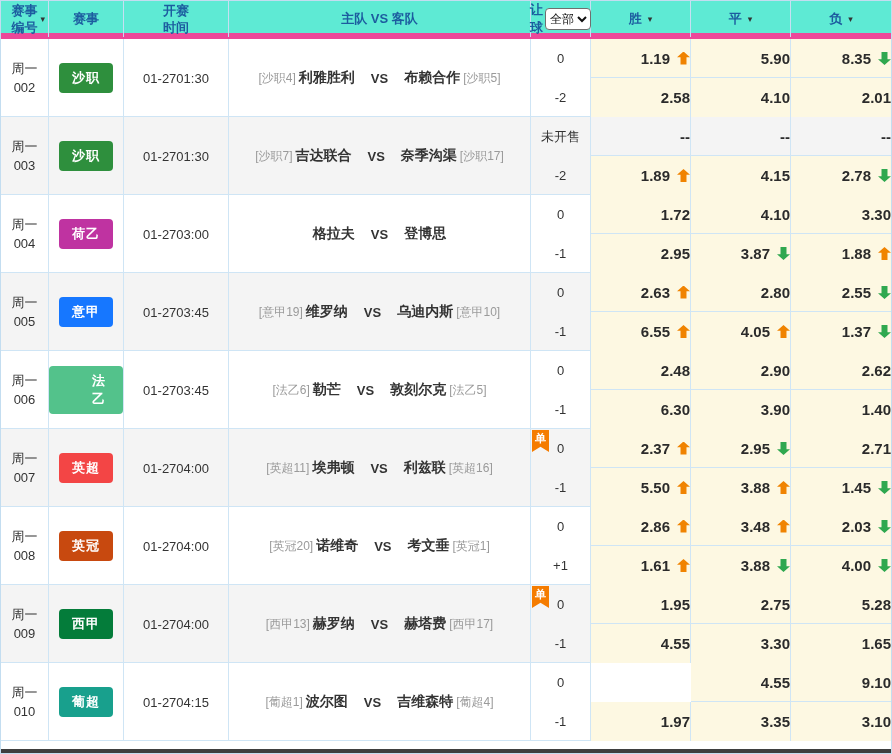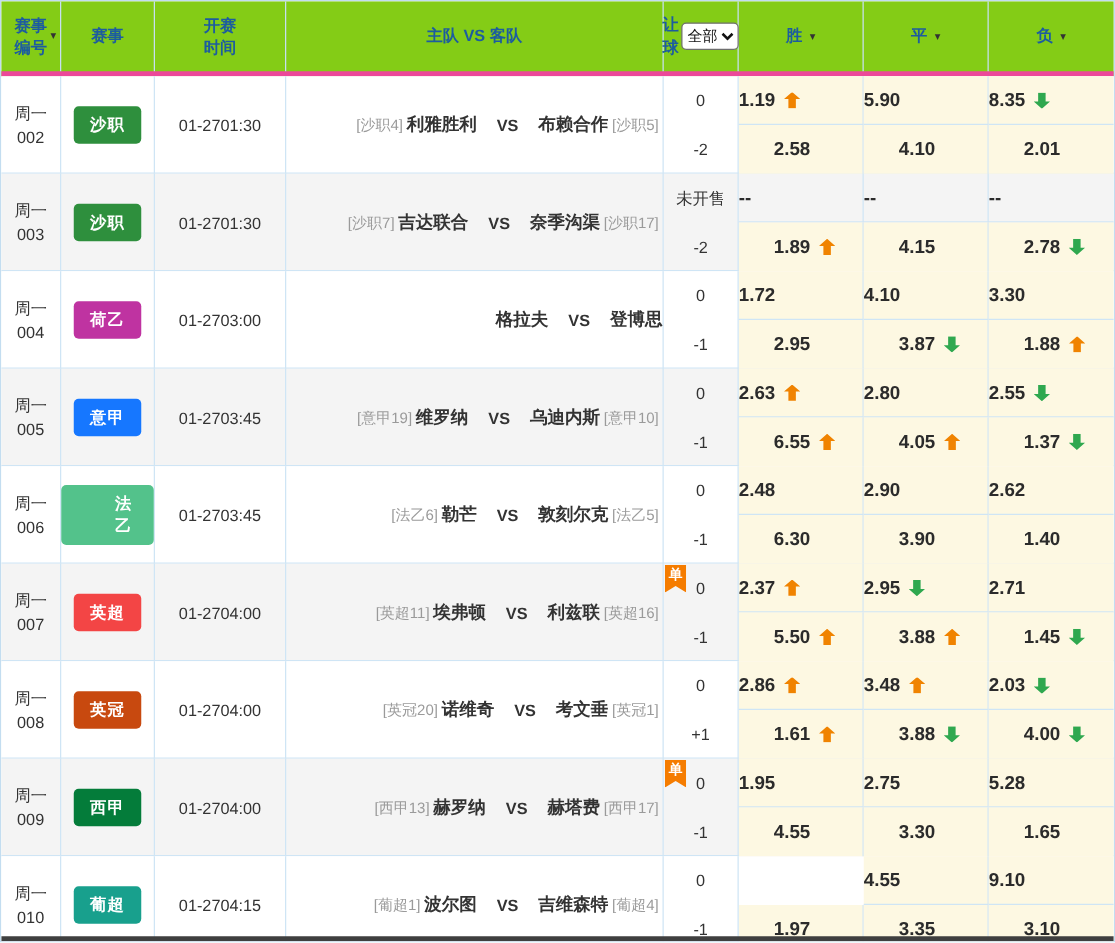--- a/index.html
+++ b/index.html
@@ -5,21 +5,21 @@
   html,body{margin:0;padding:0;background:#fff;}
   #app{
     width:892px;height:754px;box-sizing:border-box;position:relative;
     border:1px solid #c3ddf0;overflow:hidden;
     font-family:"Liberation Sans","DejaVu Sans",sans-serif;
     color:#333;background:#fff;
   }
   #app::after{content:"";position:absolute;left:0;right:0;bottom:0;height:4px;background:#3f3f3f;}
   .grid{display:grid;grid-template-columns:48px 75px 105px 302px 60px 100px 100px 100px;}
   
-  .header{height:60px;background:#84cc16;border-bottom:4px solid #ec4899;box-sizing:border-box;}
+  .header{height:38px;background:#5eead4;border-bottom:6px solid #ec4899;box-sizing:border-box;}
   .hcell{
     display:flex;align-items:center;justify-content:center;
     border-right:1px solid #c6dff2;box-sizing:border-box;
     color:#1c5c9f;font-size:13px;font-weight:700;position:relative;text-align:center;
   }
   .hcell:last-child{border-right:none;}
   .two-line{display:flex;flex-direction:column;line-height:17px;}
   .sort{font-size:9px;color:#333;margin-left:6px;font-weight:400;}
   .hcell .abs-sort{position:absolute;right:3px;top:50%;transform:translateY(-50%);margin:0;}
   .hc-handicap{flex-direction:row;gap:2px;}
@@ -28,32 +28,32 @@
     border:1px solid #6f6f6f;border-radius:4px;background:#fff;color:#111;
   }
   
   .match{grid-template-rows:39px 39px;height:78px;box-sizing:border-box;border-bottom:1px solid #cfe5f5;background:#fff;}
   .match.shaded{background:#f4f4f4;}
   .cell{border-right:1px solid #cfe5f5;box-sizing:border-box;display:flex;align-items:center;justify-content:center;}
   .span2{grid-row:1/3;}
   .c-no{grid-column:1;flex-direction:column;font-size:13px;line-height:19px;color:#333;}
   .c-league{grid-column:2;font-family:Liberation Serif, serif;}
   .c-time{grid-column:3;flex-direction:row;font-size:13px;line-height:19px;color:#333;}
-  .c-teams{grid-column:4;font-size:14px;justify-content:flex-end;}
+  .c-teams{grid-column:4;font-size:14px;}
   .c-handicap{grid-column:5;flex-direction:column;position:relative;padding:0;}
   .hrow{height:39px;display:flex;align-items:center;justify-content:center;font-size:13px;color:#333;width:100%;}
   .badge{
     display:inline-block;padding:6px 13px;border-radius:4px;color:#fff;
     font-size:13px;font-weight:700;letter-spacing:1px;cursor:pointer;
   }
   .team{font-weight:700;color:#333;}
   .vs{margin:0 16px;font-size:13px;font-weight:700;color:#333;}
   .rank{font-size:12px;color:#9a9a9a;margin:0 3px;}
   .rank:empty{margin:0;}
-  .odds-cell{display:flex;align-items:center;justify-content:flex-start;font-size:15px;font-weight:700;color:#2b2b2b;border-right:1px solid #cfe5f5;box-sizing:border-box;cursor:pointer;}
+  .odds-cell{display:flex;align-items:center;justify-content:flex-end;font-size:15px;font-weight:700;color:#2b2b2b;border-right:1px solid #cfe5f5;box-sizing:border-box;cursor:pointer;}
   .odds-cell.open{background:#fdf8e2;}
   .odds-cell.r1{grid-row:1;border-bottom:1px solid #cfe5f5;}
   .odds-cell.r2{grid-row:2;padding-left:28px;}
   .col-win{grid-column:6;}
   .col-draw{grid-column:7;}
   .col-lose{grid-column:8;}
   .col-lose{border-right:none;}
   .c-no,.c-league,.c-time,.c-teams,.c-handicap{border-right:1px solid #cfe5f5;}
   .arrow{display:inline-block;width:13px;height:13px;margin-left:7px;
     clip-path:polygon(50% 0,100% 44%,73% 44%,73% 100%,27% 100%,27% 44%,0 44%);}

